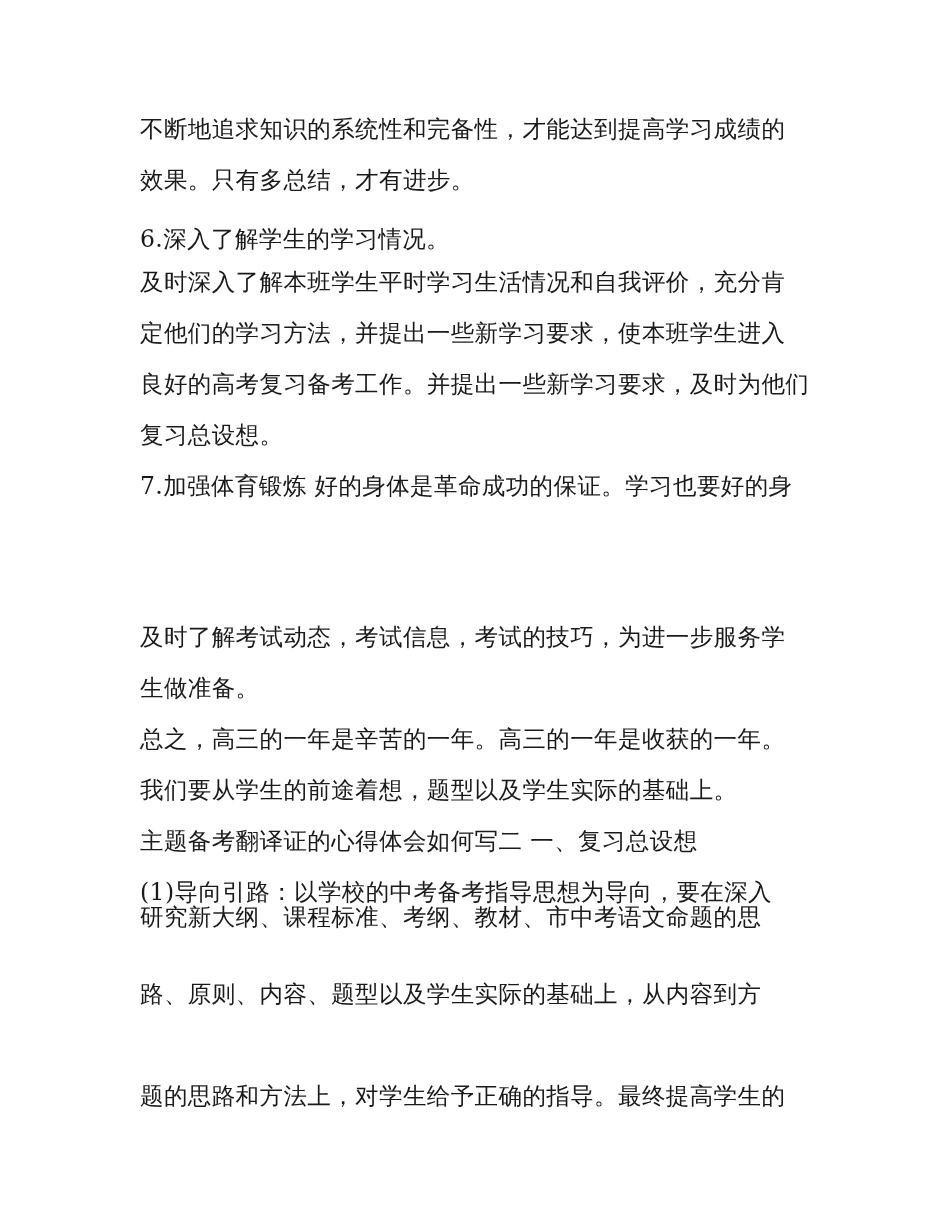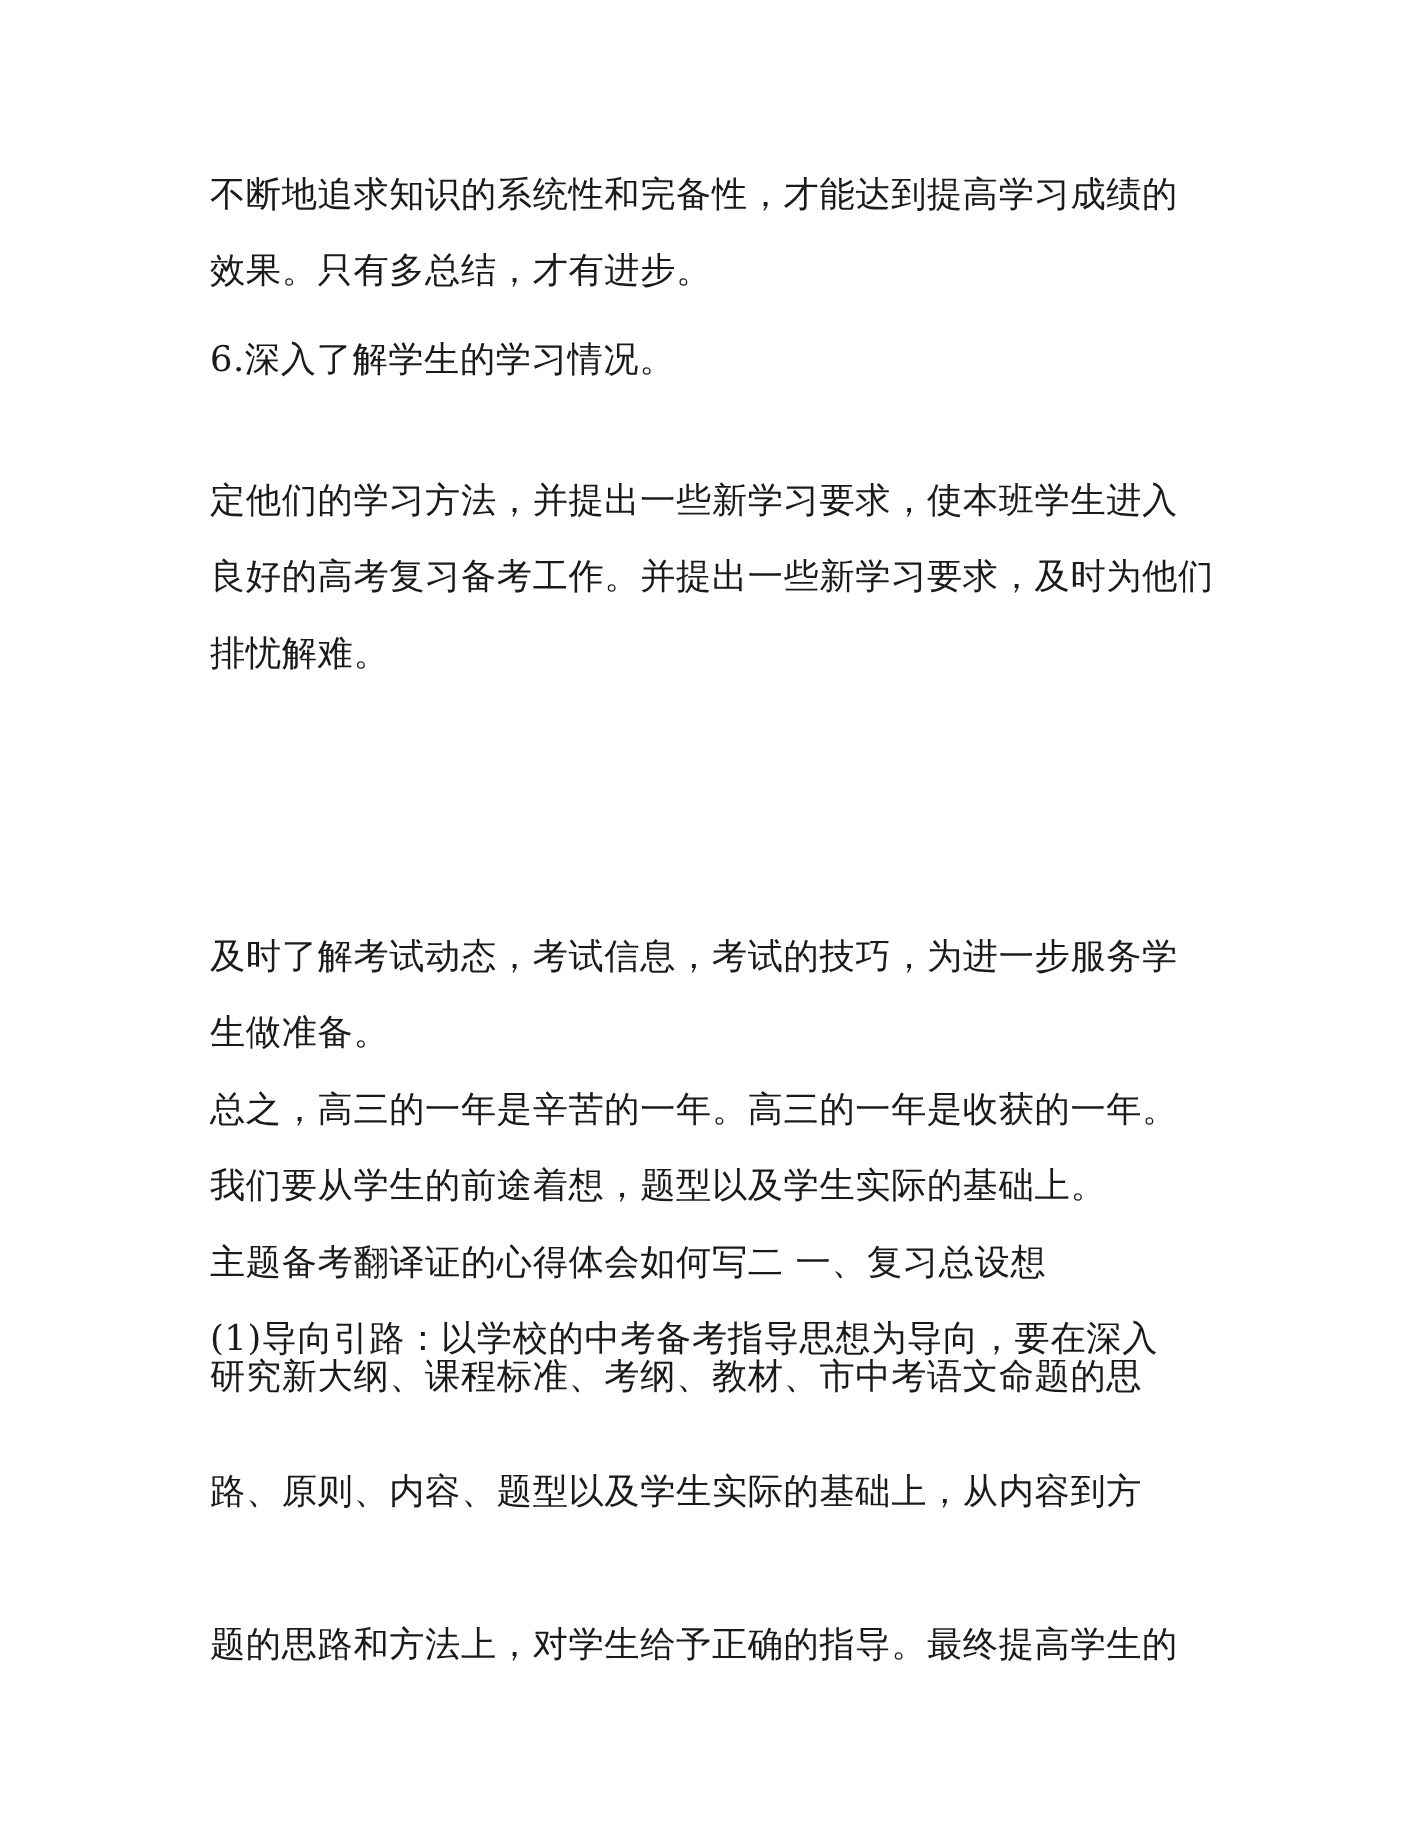--- a/index.html
+++ b/index.html
@@ -33,23 +33,25 @@
     letter-spacing: 0.4px;
   }
 </style>
 </head>
 <body>
 
 <div class="page">
   <div class="line" style="top:114px">不断地追求知识的系统性和完备性，才能达到提高学习成绩的</div>
   <div class="line" style="top:165px">效果。只有多总结，才有进步。</div>
   <div class="line" style="top:224px">6.深入了解学生的学习情况。</div>
+  <div class="line" style="top:267px">及时深入了解本班学生平时学习生活情况和自我评价，充分肯</div>
   <div class="line" style="top:318px">定他们的学习方法，并提出一些新学习要求，使本班学生进入</div>
   <div class="line" style="top:369px">良好的高考复习备考工作。并提出一些新学习要求，及时为他们</div>
-  <div class="line" style="top:420px">排忧解难。</div>
+  <div class="line" style="top:420px">复习总设想。</div>
+  <div class="line" style="top:471px">7.加强体育锻炼 好的身体是革命成功的保证。学习也要好的身</div>
   <div class="line" style="top:622px">及时了解考试动态，考试信息，考试的技巧，为进一步服务学</div>
   <div class="line" style="top:673px">生做准备。</div>
   <div class="line" style="top:724px">总之，高三的一年是辛苦的一年。高三的一年是收获的一年。</div>
   <div class="line" style="top:775px">我们要从学生的前途着想，题型以及学生实际的基础上。</div>
   <div class="line" style="top:826px">主题备考翻译证的心得体会如何写二 一、复习总设想</div>
   <div class="line" style="top:877px">(1)导向引路：以学校的中考备考指导思想为导向，要在深入</div>
   <div class="line" style="top:902px">研究新大纲、课程标准、考纲、教材、市中考语文命题的思</div>
   <div class="line" style="top:979px">路、原则、内容、题型以及学生实际的基础上，从内容到方</div>
   <div class="line" style="top:1081px">题的思路和方法上，对学生给予正确的指导。最终提高学生的</div>
 </div>

